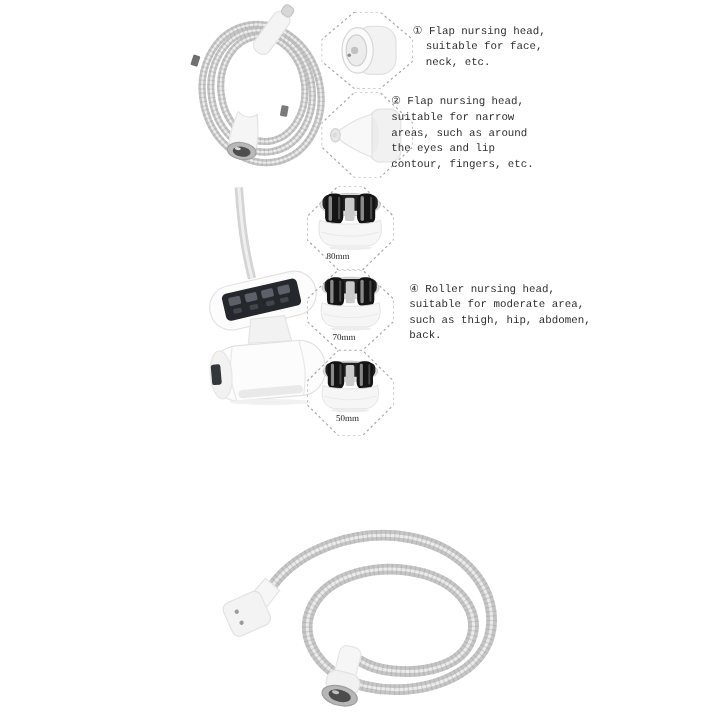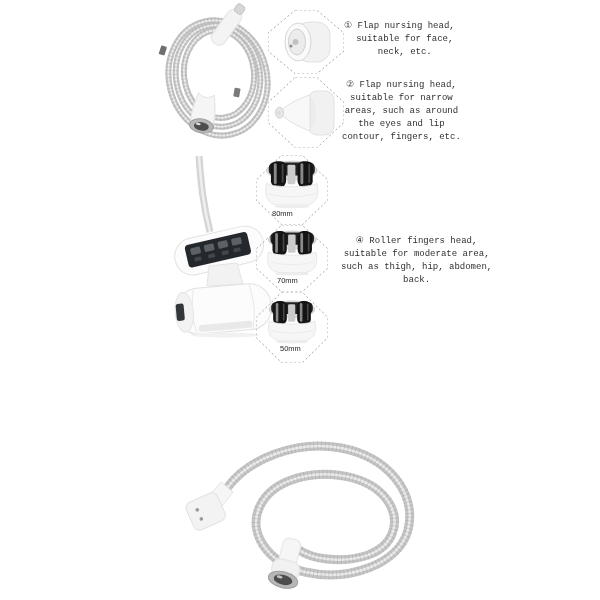--- a/index.html
+++ b/index.html
@@ -1,22 +1,22 @@
 <!DOCTYPE html>
 <html><head>
 <meta charset="utf-8">
 <style>
   html,body{margin:0;padding:0;background:#fff;}
   .stage{position:relative;width:600px;height:600px;background:#ffffff;overflow:hidden;
          font-family:"Liberation Mono","DejaVu Sans Mono",monospace;}
   .abs{position:absolute;}
   .note{position:absolute;white-space:pre;font-size:9px;line-height:13px;color:#303030;
-        font-family:"Liberation Mono","DejaVu Sans Mono",monospace;text-align:center;}
+        font-family:"Liberation Mono","DejaVu Sans Mono",monospace;}
   .size-label{position:absolute;font-size:7.5px;color:#1f1f1f;letter-spacing:0;
-        font-family:Liberation Sans, sans-serif;}
+        font-family:Liberation Serif, serif;}
   svg{display:block;}
 </style>
 </head>
 <body>
 
 <div class="stage">
 
   <div class="abs" style="left:148px;top:0px">
     <svg width="145" height="152" viewBox="0 0 145 152">
       <g fill="none" stroke="#c4c4c4" stroke-width="6">
@@ -185,23 +185,23 @@
         <ellipse cx="110" cy="148" rx="15" ry="8" fill="#b6b6b6" stroke="#9e9e9e"></ellipse>
         <ellipse cx="110" cy="148" rx="9.5" ry="5" fill="#4c4c4c"></ellipse>
         <ellipse cx="106" cy="146" rx="3" ry="1.5" fill="#e0e0e0" opacity="0.8"></ellipse>
       </g>
     </svg>
   </div>
 
   <div class="note" style="left:344px;top:20px">① Flap nursing head,
   suitable for face,
   neck, etc.</div>
-  <div class="note" style="left:342px;top:79px">② Flap nursing head,
+  <div class="note" style="left:326px;top:79px">② Flap nursing head,
 suitable for narrow
 areas, such as around
 the eyes and lip
 contour, fingers, etc.</div>
-  <div class="note" style="left:341px;top:235px">④ Roller fingers head,
+  <div class="note" style="left:341px;top:235px">④ Roller nursing head,
 suitable for moderate area,
 such as thigh, hip, abdomen,
 back.</div>
 
 </div>
 
 </body></html>

